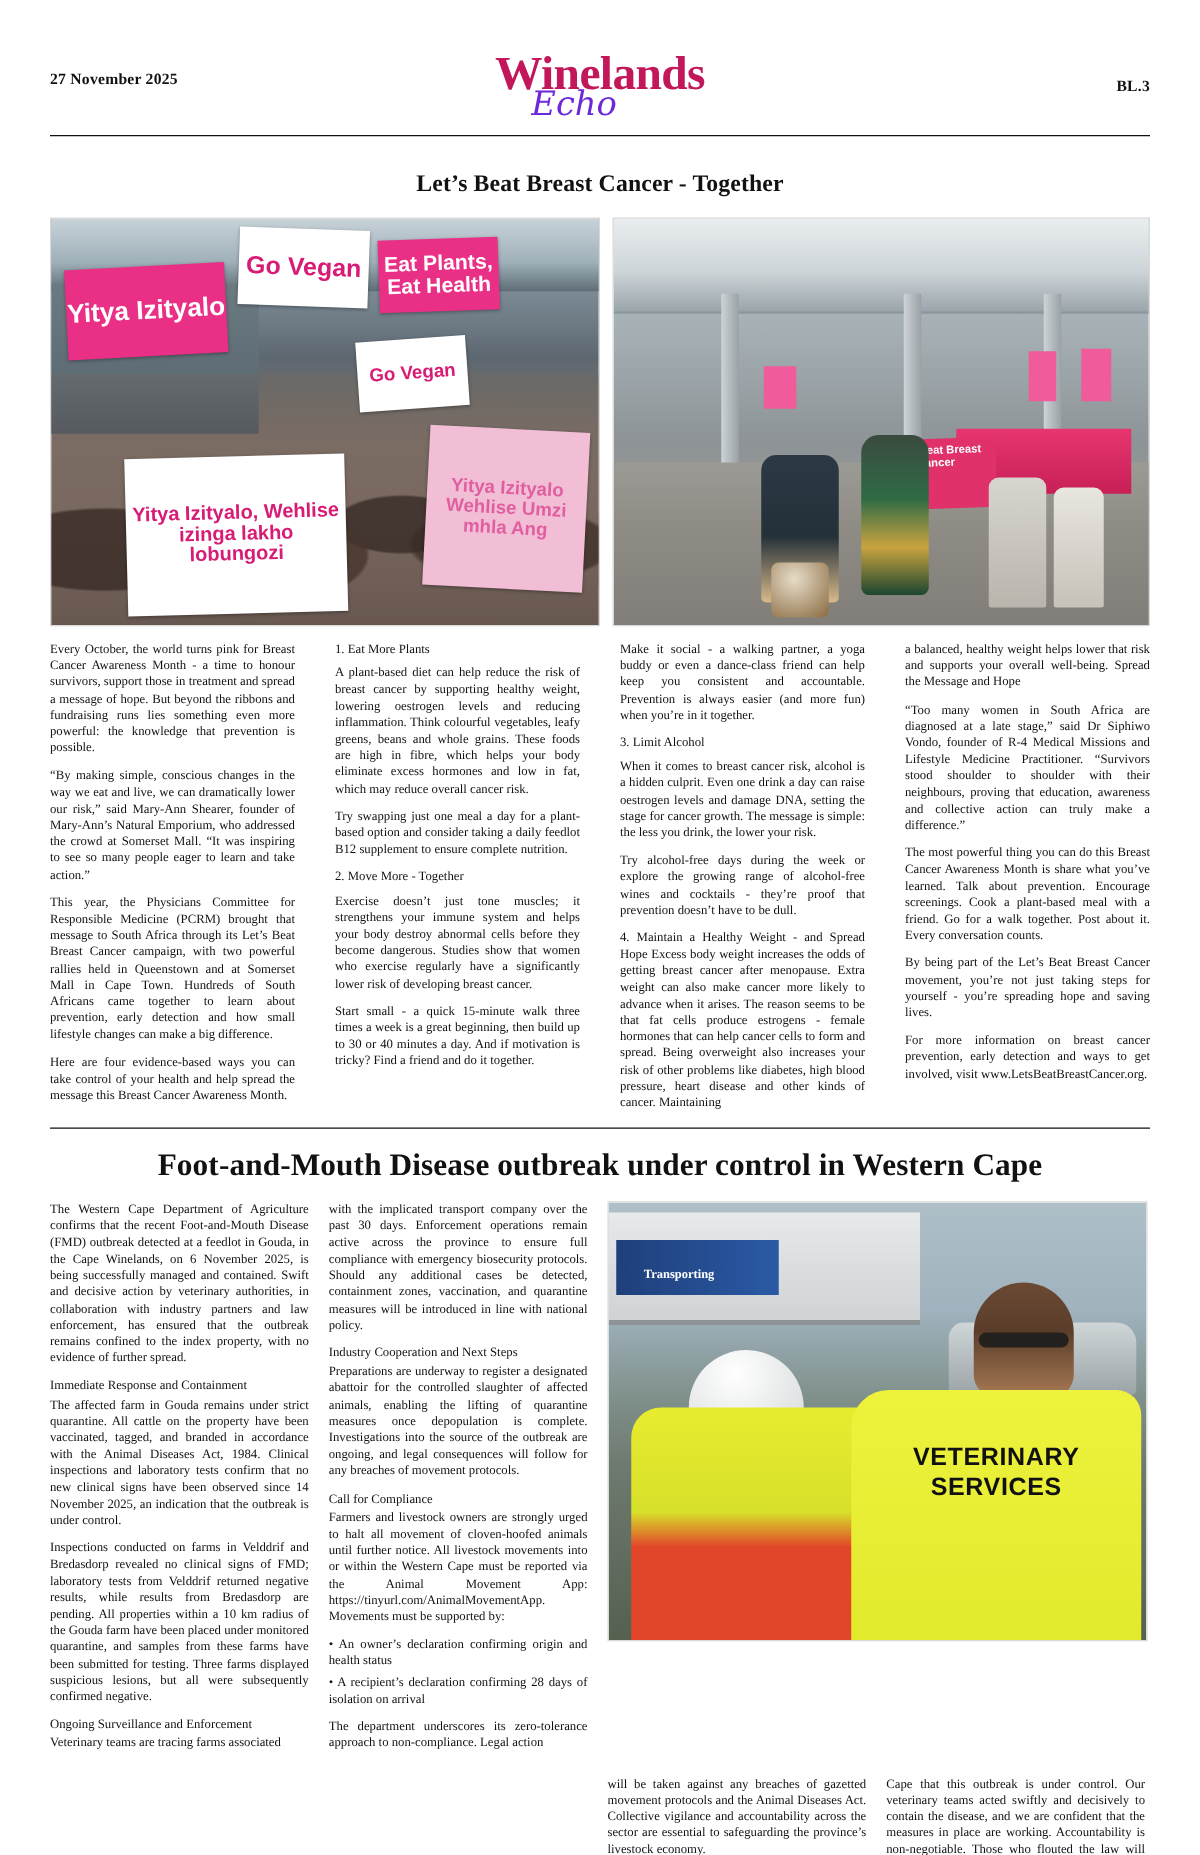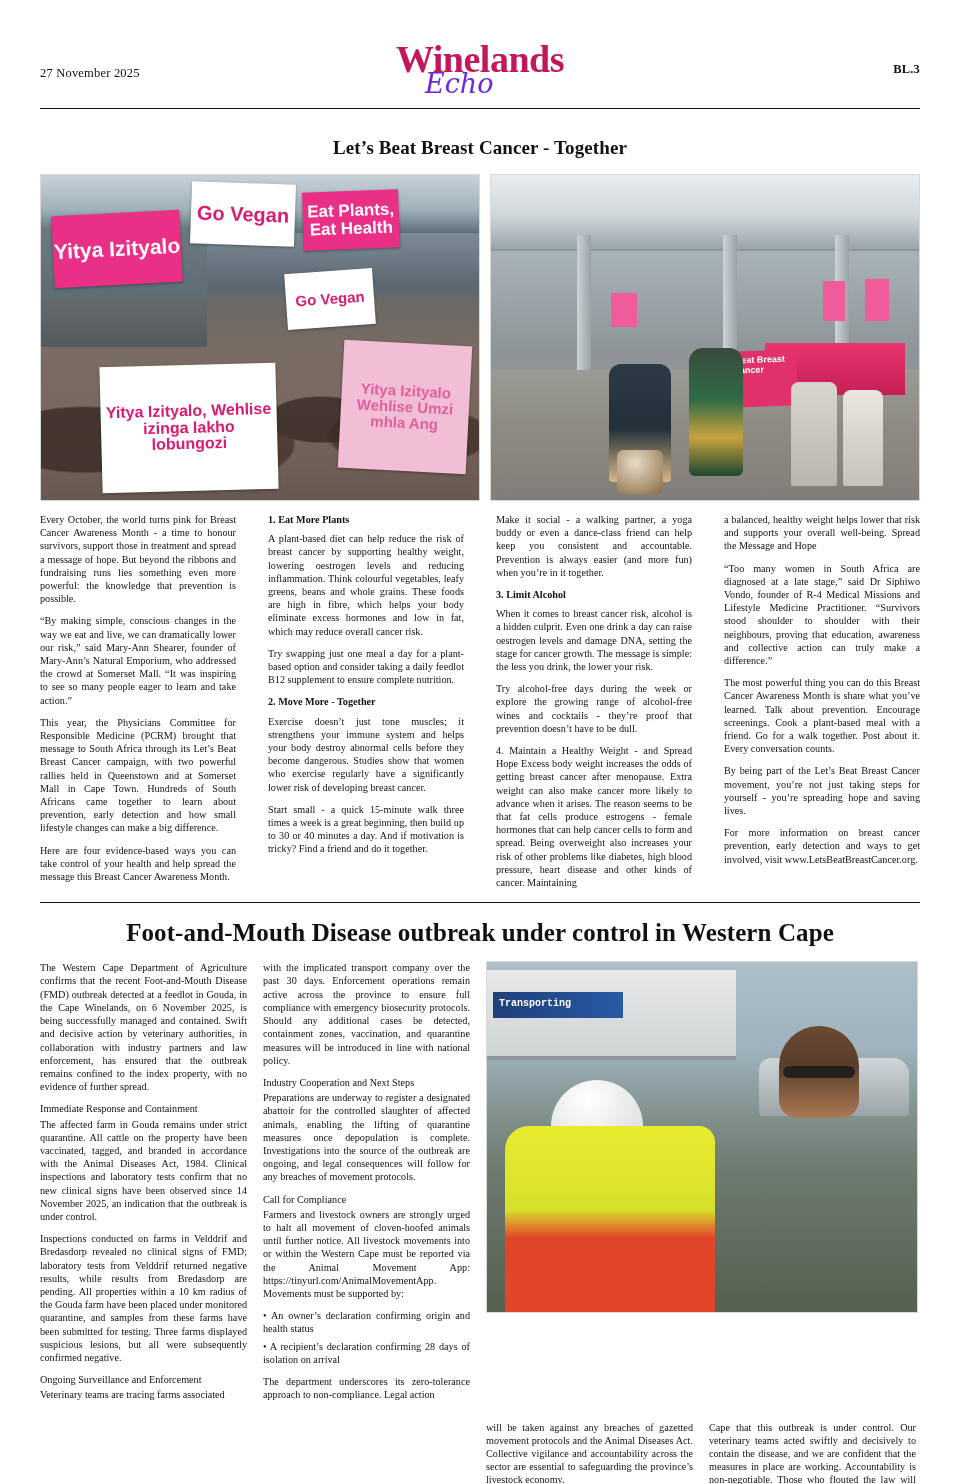--- a/index.html
+++ b/index.html
@@ -24,23 +24,23 @@
   }
 
   
   .masthead {
     position: relative;
     height: 62px;
   }
   .masthead-date {
     position: absolute;
     left: 0;
-    top: 26px;
+    top: 16px;
     font-size: 12.5px;
-    font-weight: normal;
+    font-weight: bold;
     letter-spacing: .2px;
   }
   .masthead-folio {
     position: absolute;
     right: 0;
     top: 22px;
     font-size: 12.5px;
     font-weight: bold;
     letter-spacing: .2px;
   }
@@ -213,21 +213,21 @@
     width: 207px;
     font-size: 10.2px;
     line-height: 13.2px;
     text-align: justify;
   }
   .col p {
     margin: 0 0 9px 0;
     text-indent: 0;
   }
   .col p.sub {
-    font-weight: bold;
+    font-weight: normal;
     margin-bottom: 6px;
   }
 
   
   .rule-mid {
     border: none;
     border-top: 1.4px solid #111;
     margin: 4px 0 0 0;
   }
   .story2-head {
@@ -419,27 +419,33 @@
       <p style="margin-bottom:2px;">Call for Compliance</p>
       <p>Farmers and livestock owners are strongly urged to halt all movement of cloven-hoofed animals until further notice. All livestock movements into or within the Western Cape must be reported via the Animal Movement App: https://tinyurl.com/AnimalMovementApp. Movements must be supported by:</p>
       <p style="margin-bottom:4px;">• An owner’s declaration confirming origin and health status</p>
       <p>• A recipient’s declaration confirming 28 days of isolation on arrival</p>
       <p>The department underscores its zero-tolerance approach to non-compliance. Legal action</p>
     </div>
 
     <div class="photo2">
       <div class="ph-bg p3-bg"></div>
       <div class="p3-truck">
-        <div class="p3-truckband" style="color:#fff;font-family:Liberation Mono, monospace;font-size:10px;font-weight:bold;padding:6px;box-sizing:border-box;">Transporting</div>
+        <div class="p3-truckband" style="color:#fff;font-family:Liberation Serif, serif;font-size:10px;font-weight:bold;padding:22px;box-sizing:border-box;">Transporting</div>
       </div>
       <div class="p3-car"></div>
       <div class="p3-helmet"></div>
       <div class="p3-head2"></div>
       <div class="p3-glasses"></div>
       <div class="p3-vest"></div>
+      <div class="p3-vest2">
+        <div class="vest-text">
+          <div>VETERINARY</div>
+          <div>SERVICES</div>
+        </div>
+      </div>
     </div>
   </div>
 
   <div class="story2-lower">
     <div class="spacer-col"></div>
     <div class="spacer-col"></div>
     <div class="col2">
       <p>will be taken against any breaches of gazetted movement protocols and the Animal Diseases Act. Collective vigilance and accountability across the sector are essential to safeguarding the province’s livestock economy.</p>
 
     </div>

